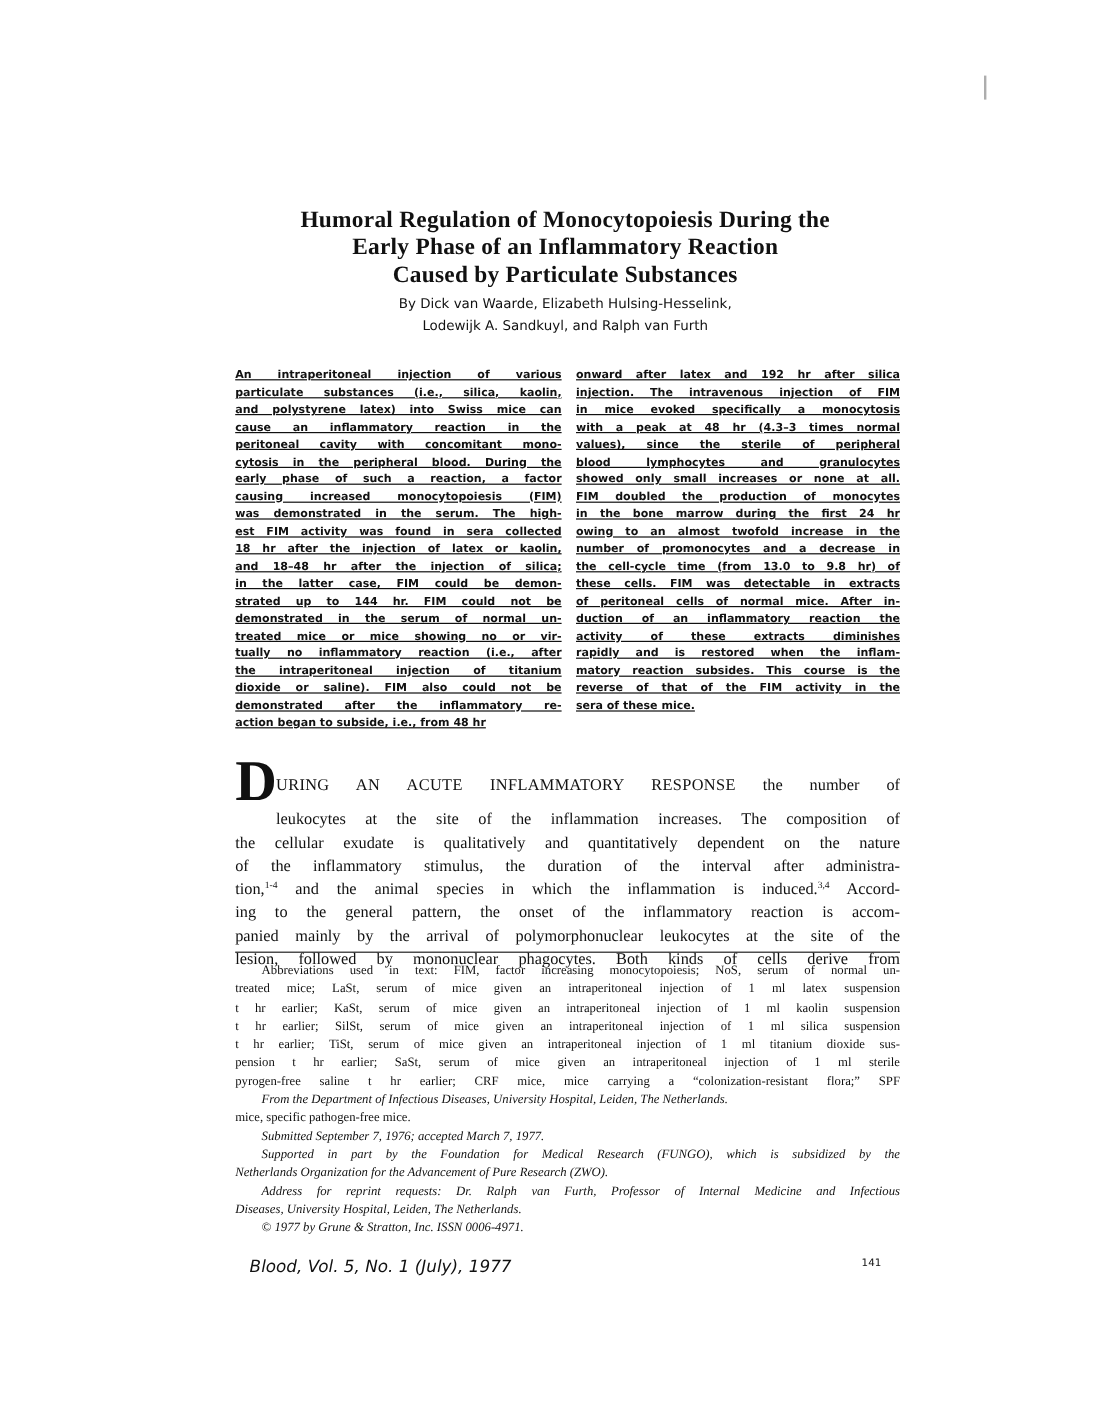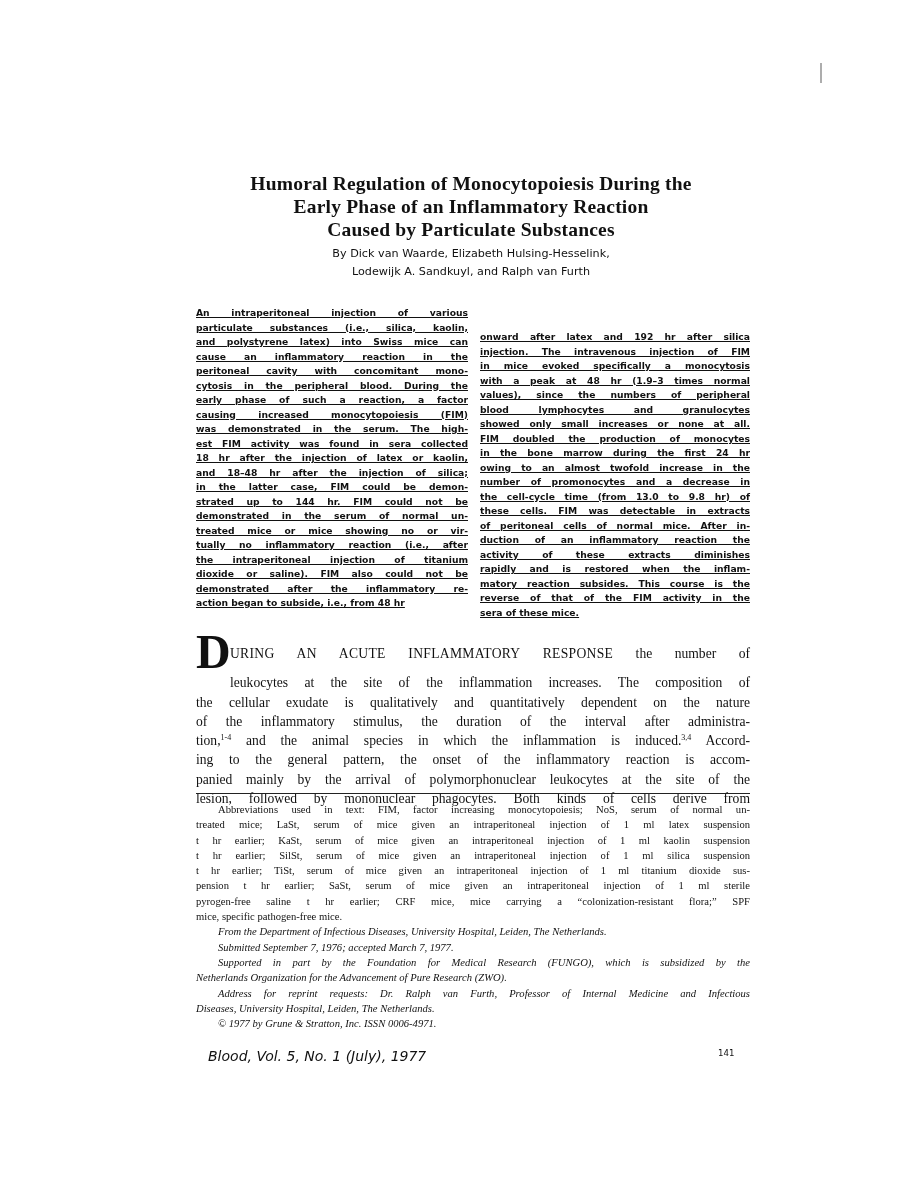--- a/index.html
+++ b/index.html
@@ -7,21 +7,21 @@
   .page { position: absolute; left: 12px; top: 0; width: 918px; height: 1188px; }
   .scan-mark { position: absolute; left: 808px; top: 63px; width: 2px; height: 20px; background: #8a8a8a; opacity: .7; }
   .title { position: absolute; left: 150px; width: 618px; top: 172px; text-align: center;
     font-family: "Liberation Serif", serif; font-weight: bold; font-size: 19.5px; line-height: 23px; letter-spacing: .2px; }
   .title div { white-space: nowrap; }
   .authors { position: absolute; left: 150px; width: 618px; top: 245px; text-align: center;
     font-family: "DejaVu Sans", sans-serif; font-size: 11.2px; line-height: 17.5px; }
   .abstract-col { position: absolute; top: 306px; width: 272px;
     font-family: "DejaVu Sans", sans-serif; font-weight: bold; font-size: 9.2px; line-height: 14.5px; text-decoration: underline; }
   .abstract-col.left { left: 184px; }
-  .abstract-col.right { left: 468px; width: 270px; margin-top: 24px; }
+  .abstract-col.right { left: 468px; width: 270px; }
   .jline { display: block; text-align: justify; text-align-last: justify; white-space: nowrap; height: 14.5px; overflow: visible; }
   .jline.last { text-align-last: left; }
   .body-text { position: absolute; left: 184px; top: 634px; width: 554px;
     font-family: "Liberation Serif", serif; font-size: 13.6px; line-height: 19.3px; }
   .bline { display: block; text-align: justify; text-align-last: justify; white-space: nowrap; height: 19.3px; }
   .bline.indent { padding-left: 30px; margin-top: 10px; }
   .dropcap { position: absolute; left: 184px; top: 632px; font-family: "Liberation Serif", serif; font-weight: bold;
     font-size: 48px; line-height: 40px; }
   .smallcaps-lead { letter-spacing: .3px; }
   sup { font-size: 8px; line-height: 0; vertical-align: 5px; }
@@ -72,22 +72,22 @@
       <span class="jline">tually no inflammatory reaction (i.e., after</span>
       <span class="jline">the intraperitoneal injection of titanium</span>
       <span class="jline">dioxide or saline). FIM also could not be</span>
       <span class="jline">demonstrated after the inflammatory re-</span>
       <span class="jline last">action began to subside, i.e., from 48 hr</span>
     </div>
   <div class="abstract-col right" id="abs-right">
       <span class="jline">onward after latex and 192 hr after silica</span>
       <span class="jline">injection. The intravenous injection of FIM</span>
       <span class="jline">in mice evoked specifically a monocytosis</span>
-      <span class="jline">with a peak at 48 hr (1.9–3 times normal</span>
-      <span class="jline">values), since the numbers of peripheral</span>
+      <span class="jline">with a peak at 48 hr (4.3–3 times normal</span>
+      <span class="jline">values), since the sterile of peripheral</span>
       <span class="jline">blood lymphocytes and granulocytes</span>
       <span class="jline">showed only small increases or none at all.</span>
       <span class="jline">FIM doubled the production of monocytes</span>
       <span class="jline">in the bone marrow during the first 24 hr</span>
       <span class="jline">owing to an almost twofold increase in the</span>
       <span class="jline">number of promonocytes and a decrease in</span>
       <span class="jline">the cell-cycle time (from 13.0 to 9.8 hr) of</span>
       <span class="jline">these cells. FIM was detectable in extracts</span>
       <span class="jline">of peritoneal cells of normal mice. After in-</span>
       <span class="jline">duction of an inflammatory reaction the</span>
@@ -113,22 +113,22 @@
   <div class="rule"></div>
 
   <div class="footnotes" id="footnotes">
       <span class="fline ind">Abbreviations used in text: FIM, factor increasing monocytopoiesis; NoS, serum of normal un-</span>
       <span class="fline">treated mice; LaSt, serum of mice given an intraperitoneal injection of 1 ml latex suspension</span>
       <span class="fline">t hr earlier; KaSt, serum of mice given an intraperitoneal injection of 1 ml kaolin suspension</span>
       <span class="fline">t hr earlier; SilSt, serum of mice given an intraperitoneal injection of 1 ml silica suspension</span>
       <span class="fline">t hr earlier; TiSt, serum of mice given an intraperitoneal injection of 1 ml titanium dioxide sus-</span>
       <span class="fline">pension t hr earlier; SaSt, serum of mice given an intraperitoneal injection of 1 ml sterile</span>
       <span class="fline">pyrogen-free saline t hr earlier; CRF mice, mice carrying a “colonization-resistant flora;” SPF</span>
+      <span class="fline last ind it">From the Department of Infectious Diseases, University Hospital, Leiden, The Netherlands.</span>
       <span class="fline last">mice, specific pathogen-free mice.</span>
-      <span class="fline last ind it">From the Department of Infectious Diseases, University Hospital, Leiden, The Netherlands.</span>
       <span class="fline last ind it">Submitted September 7, 1976; accepted March 7, 1977.</span>
       <span class="fline it ind">Supported in part by the Foundation for Medical Research (FUNGO), which is subsidized by the</span>
       <span class="fline it last">Netherlands Organization for the Advancement of Pure Research (ZWO).</span>
       <span class="fline it ind">Address for reprint requests: Dr. Ralph van Furth, Professor of Internal Medicine and Infectious</span>
       <span class="fline it last">Diseases, University Hospital, Leiden, The Netherlands.</span>
       <span class="fline last ind it">© 1977 by Grune &amp; Stratton, Inc. ISSN 0006-4971.</span>
     </div>
 
   <div class="footer-left" style="font-style:italic;">Blood, Vol. 5, No. 1 (July), 1977</div>
   <div class="footer-right">141</div>

